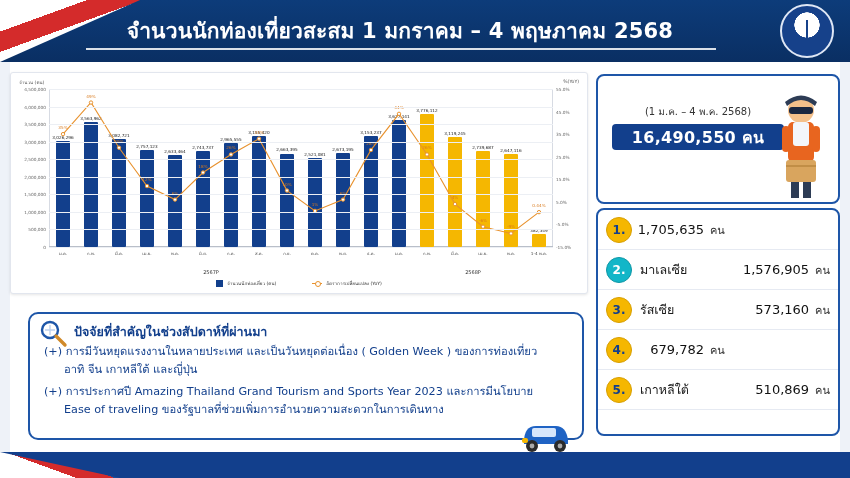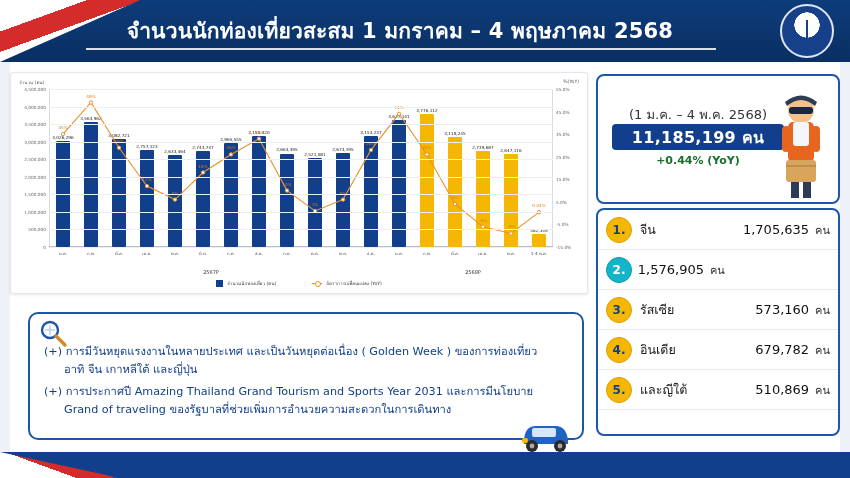--- a/index.html
+++ b/index.html
@@ -118,21 +118,21 @@
   .kpi-card {
     position:absolute; left:596px; top:74px; width:244px; height:130px;
     background:#ffffff; border:2px solid #1e56a8; border-radius:8px;
   }
   .kpi-title {
     position:absolute; left:10px; top:8px; width:180px;
     font-size:13px; font-weight:bold; color:#123f8c; text-align:center;
   }
   .kpi-sub {
     position:absolute; left:10px; top:28px; width:180px;
-    font-size:13px; color:#333; text-align:center;
+    font-size:10px; color:#333; text-align:center;
   }
   .kpi-value-band {
     position:absolute; left:14px; top:48px; width:172px; height:26px;
     background:#123f8c; border-radius:4px;
     display:flex; align-items:center; justify-content:center;
     color:#ffffff; font-size:16px; font-weight:bold; letter-spacing:.3px;
   }
   .kpi-yoy {
     position:absolute; left:14px; top:78px; width:172px; text-align:center;
     font-size:11px; color:#1a6e2e; font-weight:bold;
@@ -359,81 +359,80 @@
     </div>
     <div class="legend-item">
       <span class="legend-swatch-line"></span>
       <span>อัตราการเปลี่ยนแปลง (YoY)</span>
     </div>
   </div>
 </div>
 
 <div class="kpi-card">
   <div class="kpi-sub">(1 ม.ค. – 4 พ.ค. 2568)</div>
-  <div class="kpi-value-band">11,185,199 คน</div>
-  <div class="kpi-yoy">+0.44% (YoY)</div>
+  <div class="kpi-value-band">16,490,550 คน</div>
   <svg class="mascot" viewBox="0 0 62 112">
     <ellipse cx="31" cy="22" rx="13" ry="13" fill="#f4c08a"></ellipse>
     <path d="M17 18 q14 -12 28 0 l2 -4 q-16 -13 -32 0 z" fill="#2d3c55"></path>
     <rect x="19" y="19" width="24" height="7" rx="3" fill="#1b2740"></rect>
     <rect x="18" y="34" width="26" height="40" rx="5" fill="#e8651f"></rect>
     <rect x="23" y="34" width="16" height="24" rx="3" fill="#f3f6fa"></rect>
     <rect x="12" y="38" width="8" height="26" rx="4" fill="#e8651f"></rect>
     <rect x="42" y="38" width="8" height="26" rx="4" fill="#e8651f"></rect>
     <rect x="16" y="72" width="30" height="22" rx="3" fill="#d9a55e"></rect>
     <path d="M16 78 h30" stroke="#b9873f" stroke-width="1.5"></path>
     <rect x="21" y="94" width="8" height="16" fill="#2d3c55"></rect>
     <rect x="33" y="94" width="8" height="16" fill="#2d3c55"></rect>
   </svg>
 </div>
 
 <div class="top5-card">
   <div id="top5rows">
       <div class="top5-row">
         <div class="rank-badge">1.</div>
-        <div class="ctry">จีน</div>
         <div class="cval">1,705,635</div>
         <div class="cunit">คน</div>
       </div>
       <div class="top5-row">
         <div class="rank-badge cyan">2.</div>
+        <div class="ctry">มาเลเซีย</div>
         <div class="cval">1,576,905</div>
         <div class="cunit">คน</div>
       </div>
       <div class="top5-row">
         <div class="rank-badge">3.</div>
         <div class="ctry">รัสเซีย</div>
         <div class="cval">573,160</div>
         <div class="cunit">คน</div>
       </div>
       <div class="top5-row">
         <div class="rank-badge">4.</div>
-        <div class="ctry">อินเดีย</div>
         <div class="cval">679,782</div>
         <div class="cunit">คน</div>
       </div>
       <div class="top5-row">
         <div class="rank-badge">5.</div>
-        <div class="ctry">และญีใต้</div>
+        <div class="ctry">เกาหลีใต้</div>
         <div class="cval">510,869</div>
         <div class="cunit">คน</div>
       </div>
     </div>
 </div>
 
 <div class="factors">
   <svg class="mag" viewBox="0 0 30 30">
     <circle cx="12" cy="12" r="8" fill="#ffffff" stroke="#1e56a8" stroke-width="2.4"></circle>
     <line x1="18" y1="18" x2="27" y2="27" stroke="#d08a2a" stroke-width="3.4" stroke-linecap="round"></line>
     <path d="M7 12 h10 M12 7 v10" stroke="#bcd0ee" stroke-width="1.4"></path>
   </svg>
+  <div class="factors-title">ปัจจัยที่สำคัญในช่วงสัปดาห์ที่ผ่านมา</div>
   <div class="factor-line" style="top:30px">(+) การมีวันหยุดแรงงานในหลายประเทศ และเป็นวันหยุดต่อเนื่อง ( Golden Week ) ของการท่องเที่ยว</div>
   <div class="factor-line" style="top:48px; left:34px">อาทิ จีน เกาหลีใต้ และญี่ปุ่น</div>
-  <div class="factor-line" style="top:70px">(+) การประกาศปี Amazing Thailand Grand Tourism and Sports Year 2031 และการมีนโยบาย</div>
-  <div class="factor-line" style="top:88px; left:34px">Grand of traveling ของรัฐบาลที่ช่วยเพิ่มการอำนวยความสะดวกในการเดินทาง</div>
+  <div class="factor-line" style="top:70px">(+) การประกาศปี Amazing Thailand Grand Tourism and Sports Year 2023 และการมีนโยบาย</div>
+  <div class="factor-line" style="top:88px; left:34px">Ease of traveling ของรัฐบาลที่ช่วยเพิ่มการอำนวยความสะดวกในการเดินทาง</div>
   <svg class="tuk" viewBox="0 0 60 42">
     <path d="M8 30 q0 -16 12 -16 h20 q10 0 12 14 v4 h-44 z" fill="#1f63c4"></path>
     <rect x="16" y="16" width="24" height="9" rx="2" fill="#d7e6fb"></rect>
     <circle cx="16" cy="34" r="6" fill="#2b2b2b"></circle>
     <circle cx="44" cy="34" r="6" fill="#2b2b2b"></circle>
     <circle cx="16" cy="34" r="2.4" fill="#aaa"></circle>
     <circle cx="44" cy="34" r="2.4" fill="#aaa"></circle>
     <rect x="6" y="26" width="6" height="5" rx="2" fill="#f5b701"></rect>
   </svg>
 </div>

